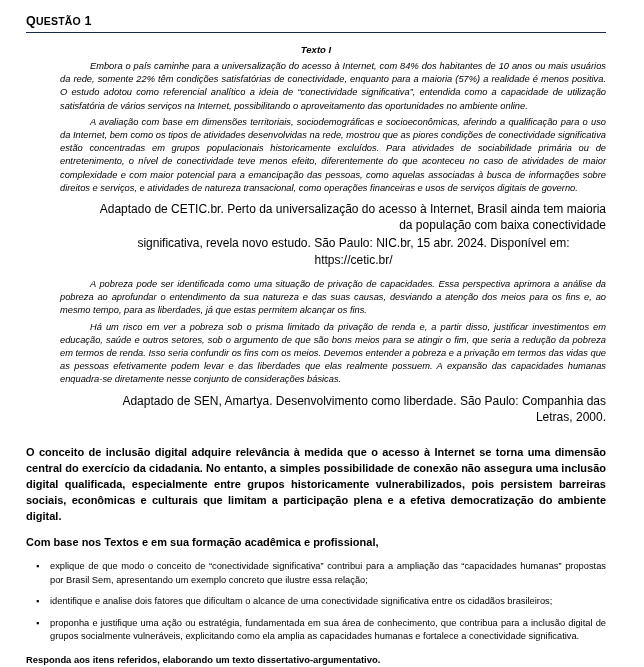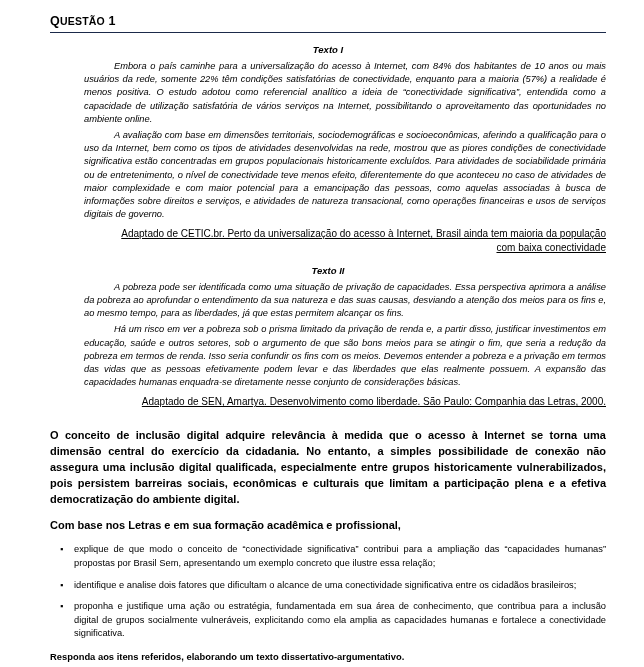--- a/index.html
+++ b/index.html
@@ -11,21 +11,21 @@
     height: 667px;
     background: #ffffff;
     font-family: "Liberation Sans", sans-serif;
     color: #000000;
     overflow: hidden;
   }
   .page {
     width: 644px;
     height: 652px;
     box-sizing: border-box;
-    padding: 14px 38px 0 50px;
+    padding: 14px 38px 0 26px;
     position: relative;
   }
   .q-title {
     font-size: 12.5px;
     font-weight: bold;
     letter-spacing: 0.2px;
     padding-bottom: 4px;
   }
   .q-title .big {
     font-size: 12.5px;
@@ -50,26 +50,25 @@
     text-align: justify;
     margin: 0 0 3px 0;
     text-indent: 30px;
     padding-left: 34px;
     font-style: italic;
   }
   .para.last {
     margin-bottom: 6px;
   }
   .src {
-    font-size: 10px;
+    font-size: 12px;
     text-align: right;
     line-height: 1.38;
     margin: 1px 0 0 0;
     padding-left: 60px;
-    text-decoration: underline;
   }
   .src.center-ish {
     text-align: center;
     padding-left: 75px;
   }
   .spacer-texto2 {
     height: 10px;
   }
   .divider-gap {
     height: 18px;
@@ -113,32 +112,32 @@
 
   <div class="q-title">
     <span class="big">Q</span><span class="small-caps">UESTÃO</span><span class="big">&nbsp;<span>1</span></span>
   </div>
   <div class="rule"></div>
 
   <div class="label">Texto I</div>
   <p class="para">Embora o país caminhe para a universalização do acesso à Internet, com 84% dos habitantes de 10 anos ou mais usuários da rede, somente 22% têm condições satisfatórias de conectividade, enquanto para a maioria (57%) a realidade é menos positiva. O estudo adotou como referencial analítico a ideia de “conectividade significativa”, entendida como a capacidade de utilização satisfatória de vários serviços na Internet, possibilitando o aproveitamento das oportunidades no ambiente online.</p>
   <p class="para last">A avaliação com base em dimensões territoriais, sociodemográficas e socioeconômicas, aferindo a qualificação para o uso da Internet, bem como os tipos de atividades desenvolvidas na rede, mostrou que as piores condições de conectividade significativa estão concentradas em grupos populacionais historicamente excluídos. Para atividades de sociabilidade primária ou de entretenimento, o nível de conectividade teve menos efeito, diferentemente do que aconteceu no caso de atividades de maior complexidade e com maior potencial para a emancipação das pessoas, como aquelas associadas à busca de informações sobre direitos e serviços, e atividades de natureza transacional, como operações financeiras e usos de serviços digitais de governo.</p>
   <p class="src">Adaptado de CETIC.br. Perto da universalização do acesso à Internet, Brasil ainda tem maioria da população com baixa conectividade</p>
+  <p class="src center-ish">significativa, revela novo estudo. São Paulo: NIC.br, 15 abr. 2024. Disponível em: https://cetic.br/</p>
 
   <div class="spacer-texto2"></div>
 
-  <div class="label">Texto II</div>
   <p class="para">A pobreza pode ser identificada como uma situação de privação de capacidades. Essa perspectiva aprimora a análise da pobreza ao aprofundar o entendimento da sua natureza e das suas causas, desviando a atenção dos meios para os fins e, ao mesmo tempo, para as liberdades, já que estas permitem alcançar os fins.</p>
   <p class="para last">Há um risco em ver a pobreza sob o prisma limitado da privação de renda e, a partir disso, justificar investimentos em educação, saúde e outros setores, sob o argumento de que são bons meios para se atingir o fim, que seria a redução da pobreza em termos de renda. Isso seria confundir os fins com os meios. Devemos entender a pobreza e a privação em termos das vidas que as pessoas efetivamente podem levar e das liberdades que elas realmente possuem. A expansão das capacidades humanas enquadra-se diretamente nesse conjunto de considerações básicas.</p>
   <p class="src">Adaptado de SEN, Amartya. Desenvolvimento como liberdade. São Paulo: Companhia das Letras, 2000.</p>
 
   <div class="divider-gap"></div>
 
   <p class="body-para">O conceito de inclusão digital adquire relevância à medida que o acesso à Internet se torna uma dimensão central do exercício da cidadania. No entanto, a simples possibilidade de conexão não assegura uma inclusão digital qualificada, especialmente entre grupos historicamente vulnerabilizados, pois persistem barreiras sociais, econômicas e culturais que limitam a participação plena e a efetiva democratização do ambiente digital.</p>
-  <p class="body-para">Com base nos Letras e em sua formação acadêmica e profissional,</p>
+  <p class="body-para">Com base nos Textos e em sua formação acadêmica e profissional,</p>
 
   <ul class="items">
     <li>
       <span class="bullet">▪</span>
       <span>explique de que modo o conceito de “conectividade significativa” contribui para a ampliação das “capacidades humanas” propostas por Brasil Sem, apresentando um exemplo concreto que ilustre essa relação;</span>
     </li>
     <li>
       <span class="bullet">▪</span>
       <span>identifique e analise dois fatores que dificultam o alcance de uma conectividade significativa entre os cidadãos brasileiros;</span>
     </li>

